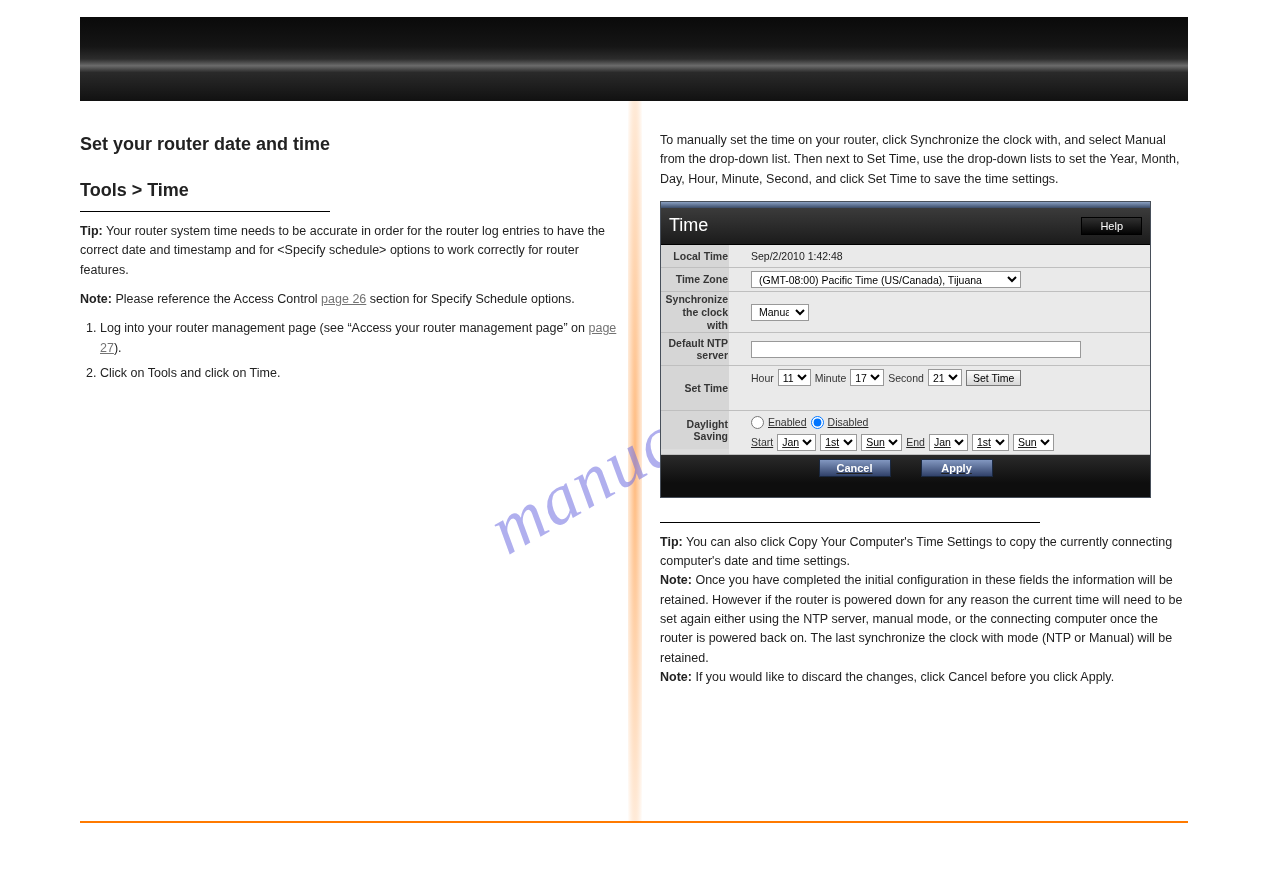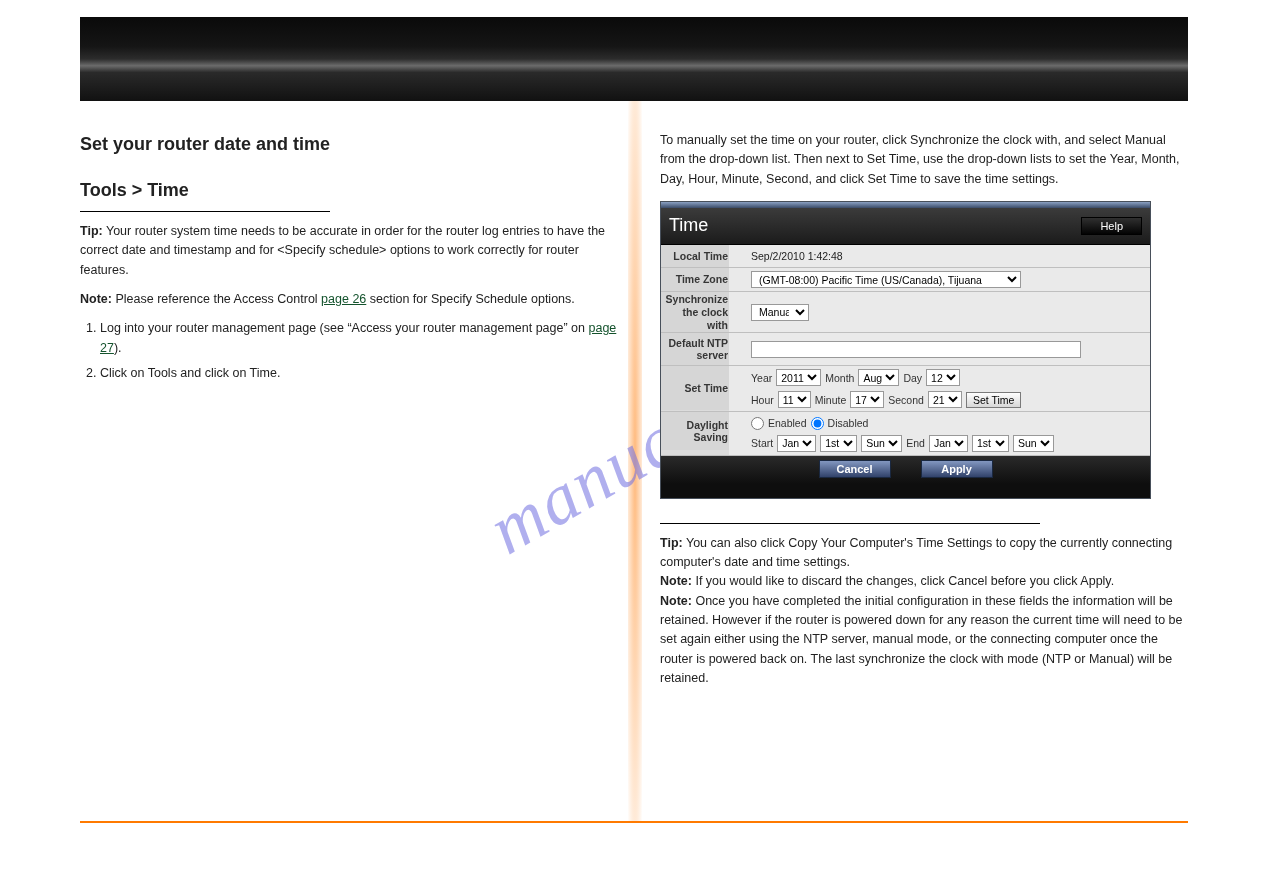--- a/index.html
+++ b/index.html
@@ -50,21 +50,21 @@
     width: 540px;
     font-size: 12.5px;
     color: #222;
     line-height: 1.55;
   }
   .col-left h2 { font-size: 18px; font-weight: bold; margin-bottom: 18px; }
   .col-left .sub { font-size: 18px; font-weight: bold; margin: 18px 0 6px 0;}
   .tip-rule { width: 250px; border: none; border-top: 1px solid #000; margin: 6px 0 10px 0;}
   .col-left p { margin: 6px 0; }
   .col-left .note { margin: 10px 0; }
-  .col-left a.link { color: #14532d; text-decoration: underline; }
+  .col-left a.link { color: #737373; text-decoration: underline; }
   .col-left ol { margin: 8px 0 8px 20px; }
   .col-left ol li { margin: 6px 0; }
 
   .col-right {
     position: absolute;
     left: 580px; top: 30px;
     width: 530px;
     font-size: 12.5px;
     color: #222;
     line-height: 1.55;
@@ -153,20 +153,21 @@
     background: linear-gradient(180deg,#fefefe,#d7d7d7);
     cursor: pointer;
   }
   .radio-lab { font-size: 10.5px; color: #333; }
   .shot-footer {
     background: linear-gradient(180deg,#2a2a2a,#0e0e0e);
     padding: 4px 0 6px 0;
     display: flex;
     justify-content: center;
     gap: 30px;
+    text-decoration: underline;
   }
   .fbtn {
     width: 72px;
     text-align: center;
     font-size: 11px;
     color: #fff;
     padding: 2px 0;
     border: 1px solid #1a2840;
     background: linear-gradient(180deg,#8297c0 0%,#31426a 100%);
     cursor: pointer;
@@ -252,41 +253,33 @@
           <div class="row">
             <div class="lab" style="height:32px">Default NTP server</div>
             <div class="val">
               <input type="text" class="ntp" value="" style="">
             </div>
           </div>
           <div class="row">
             <div class="lab" style="height:44px">Set Time</div>
             <div class="val" style="flex-direction:column;align-items:flex-start;gap:5px;">
               <div class="st-line">
-                <span class="mini-lab">Year</span>
-                <select class="sm"><option>2011</option></select>
-                <span class="mini-lab">Month</span>
-                <select class="sm"><option>Aug</option></select>
-                <span class="mini-lab">Day</span>
-                <select class="sm"><option>12</option></select>
-              </div>
-              <div class="st-line">
                 <span class="mini-lab">Hour</span>
                 <select class="sm"><option>11</option></select>
                 <span class="mini-lab">Minute</span>
                 <select class="sm"><option>17</option></select>
                 <span class="mini-lab">Second</span>
                 <select class="sm"><option>21</option></select>
                 <button class="set-time-btn">Set Time</button>
               </div>
             </div>
           </div>
           <div class="row">
             <div class="lab" style="height:38px">Daylight Saving</div>
-            <div class="val" style="flex-direction:column;align-items:flex-start;gap:3px;">
+            <div class="val" style="flex-direction:column;align-items:flex-start;gap:3px;text-decoration:underline;">
               <div class="st-line">
                 <input type="radio" name="ds" style="">
                 <span class="radio-lab">Enabled</span>
                 <input type="radio" name="ds" checked="" style="">
                 <span class="radio-lab">Disabled</span>
               </div>
               <div class="st-line">
                 <span class="mini-lab">Start</span>
                 <select class="sm"><option>Jan</option></select>
                 <select class="sm"><option>1st</option></select>
@@ -308,23 +301,23 @@
 
       <hr class="tip-rule2">
       <p>
         <b>Tip:</b>
         <span>You can also click Copy Your Computer's Time Settings to copy the currently connecting computer's date and time settings.</span>
       </p>
 
 
       <p>
         <b>Note:</b>
-        <span>If you would like to discard the changes, click Cancel before you click Apply.</span>
+        <span>Once you have completed the initial configuration in these fields the information will be retained. However if the router is powered down for any reason the current time will need to be set again either using the NTP server, manual mode, or the connecting computer once the router is powered back on. The last synchronize the clock with mode (NTP or Manual) will be retained.</span>
       </p>
       <p>
         <b>Note:</b>
-        <span>Once you have completed the initial configuration in these fields the information will be retained. However if the router is powered down for any reason the current time will need to be set again either using the NTP server, manual mode, or the connecting computer once the router is powered back on. The last synchronize the clock with mode (NTP or Manual) will be retained.</span>
+        <span>If you would like to discard the changes, click Cancel before you click Apply.</span>
       </p>
     </div>
   </div>
 
   <hr class="orange-rule">
 </div>
 
 </body></html>

